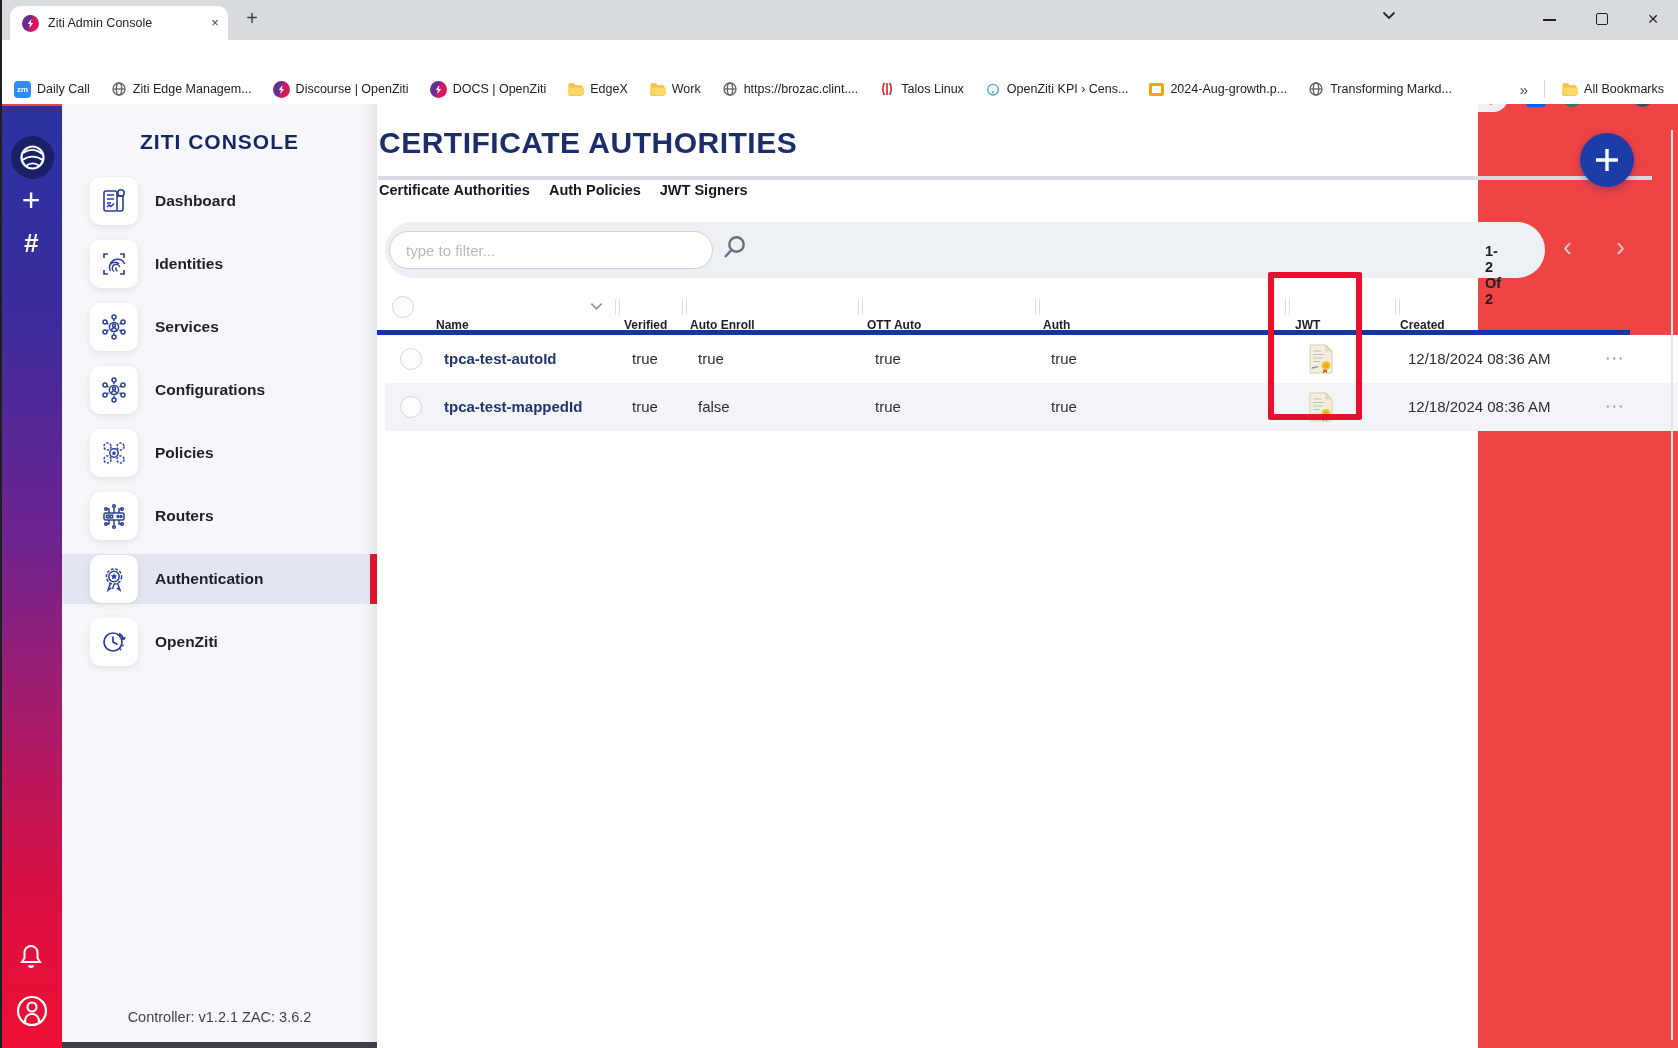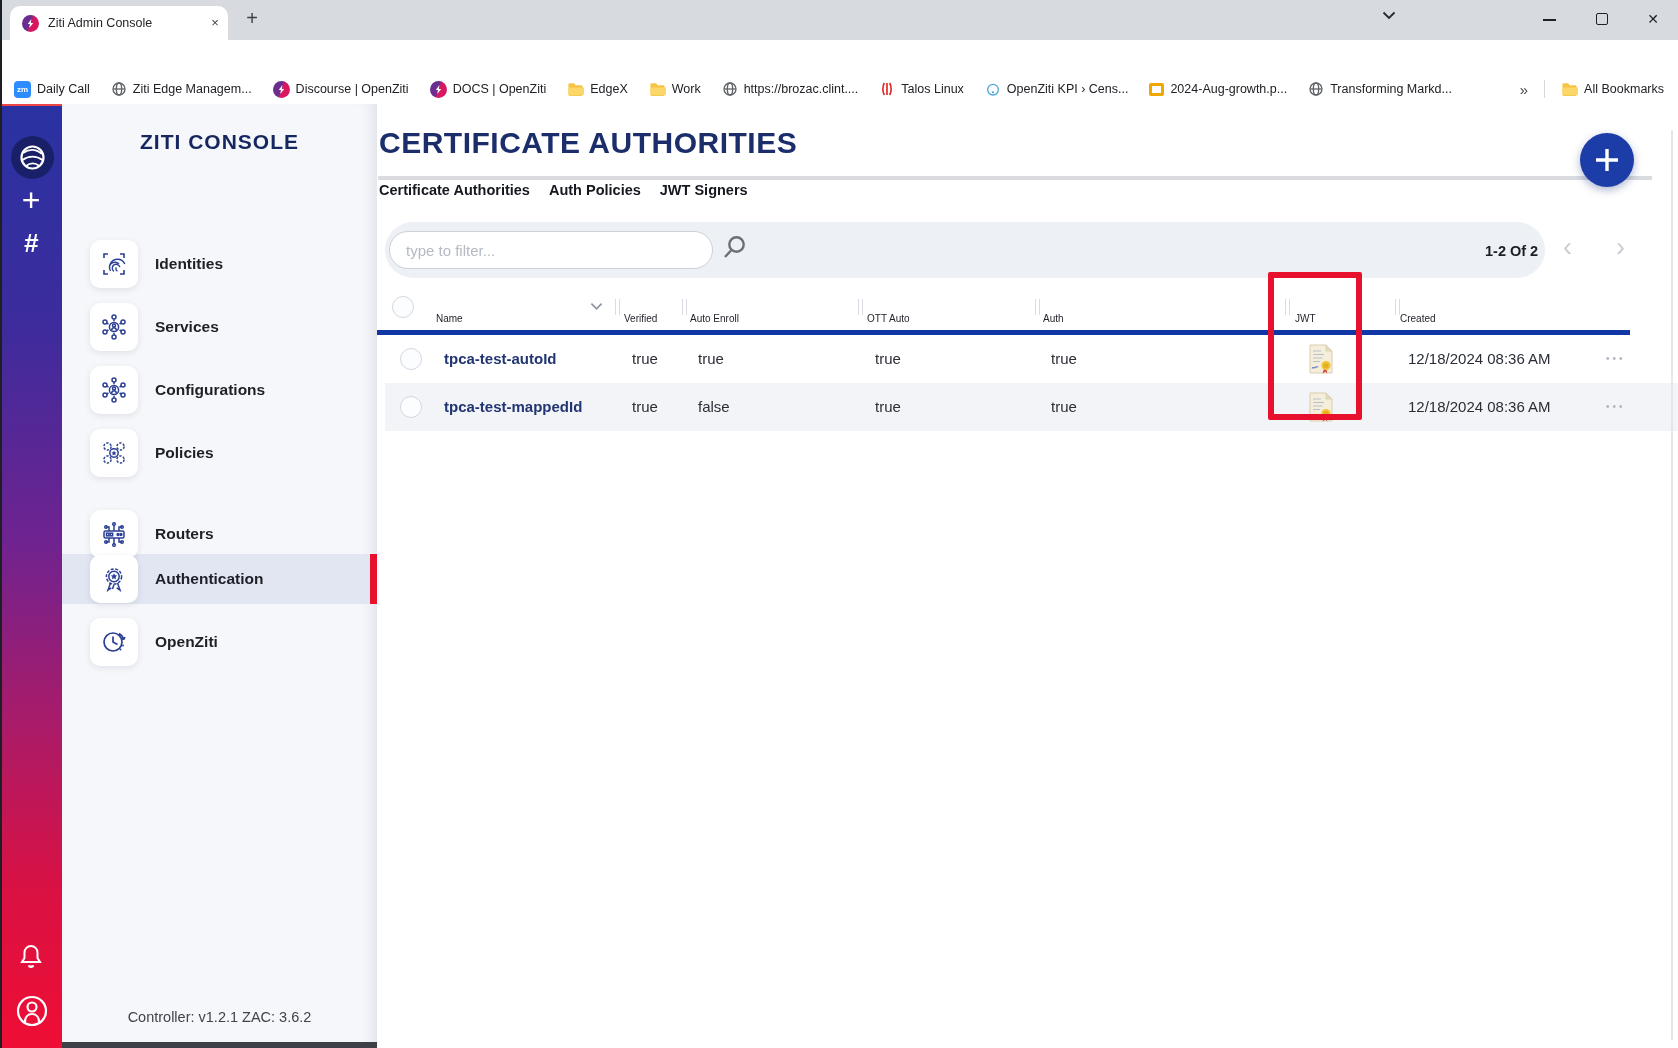--- a/index.html
+++ b/index.html
@@ -79,42 +79,42 @@
   .side-card { position:absolute; left:28px; top:1px; width:48px; height:48px; background:#fff; border-radius:10px;
     box-shadow:0 2px 6px rgba(25,35,80,.10); }
   .side-card svg { position:absolute; left:10px; top:10px; }
   .side-label { position:absolute; left:93px; top:0; height:50px; line-height:50px; font-size:15.5px; font-weight:600; color:#1d2026; }
   #sel-row { left:0; top:450px; width:315px; height:50px; background:#e2e6f2; }
   #sel-bar { left:308px; top:450px; width:7px; height:50px; background:#e8112d; }
   #sidebar-footer { left:0; top:905px; width:100%; text-align:center; font-size:14.5px; color:#3f434b; }
   #sidebar-bottom-edge { left:62px; top:1042px; width:315px; height:6px; background:#3d4046; }
 
   
-  #main { left:377px; top:104px; width:1301px; height:944px; background:#fff; }
+  #main { left:377px; top:104px; width:1101px; height:944px; background:#fff; }
   #page-title { left:2px; top:22px; font-size:30px; font-weight:700; letter-spacing:.5px; color:#1b2d6b; }
   #title-underline { left:1px; top:72px; width:1274px; height:4px; background:#d9dbe0; }
   #subtabs { left:2px; top:74px; display:flex; gap:19px; }
   .subtab { font-size:14.5px; font-weight:700; color:#15181f; padding-top:4px; }
   .subtab.inactive { font-weight:600; }
   #fab { left:1203px; top:29px; width:54px; height:54px; border-radius:50%; background:#1c3ca8;
     box-shadow:0 3px 8px rgba(20,40,120,.35); }
   #fab svg { position:absolute; left:13px; top:13px; }
 
   #filterbar { left:8px; top:118px; width:1160px; height:56px; background:#edf0f5; border-radius:28px; }
   #filter-input { left:12px; top:127px; width:324px; height:38px; border-radius:19px; border:1.5px solid #ccd1da;
     background:#fff; padding:0 16px; font-size:15px; color:#333; outline:none; font-family:inherit; }
   #filter-input::placeholder { color:#b4b9c4; }
   #search-icon { left:345px; top:130px; }
   #pagination-label { left:1108px; top:139px; font-size:14.5px; font-weight:700; color:#1c1f26; }
   .pg-chev { top:128px; font-size:27px; font-weight:400; color:#c8ccd5; }
   #pg-prev { left:1186px; }
   #pg-next { left:1239px; }
 
   #thead { left:0; top:180px; width:1301px; height:46px; }
-  .th { position:absolute; top:12px; height:46px; line-height:46px; font-size:10px; font-weight:400; color:#1c1f26; }
+  .th { position:absolute; top:18px; height:46px; line-height:46px; font-size:12px; font-weight:700; color:#1c1f26; }
   .sep { position:absolute; top:15px; width:5px; height:16px; border-left:1px solid #d9dce3; border-right:1px solid #d9dce3; }
   .cbox { position:absolute; left:15px; width:22px; height:22px; border-radius:50%; border:1.5px solid #d3d7e0; background:#fcfdfe; }
   #sort-chevron { position:absolute; left:213px; top:18px; color:#8d93a0; }
   #blue-divider { left:0; top:226px; width:1253px; height:5px; background:#1137a6; }
 
   .trow { left:8px; width:1301px; height:48px; }
   #row1 { top:231px; background:#fff; }
   #row2 { top:279px; background:#f2f4f8;text-align:right; }
   .trow .cbox { top:13px; }
   #thead .cbox { top:12px; }
@@ -510,20 +510,28 @@
       </div>
   </div>
   <div class="abs" id="window-left-edge"></div>
 
   <div class="abs" id="sidebar">
     <div class="abs" id="sidebar-title">ZITI CONSOLE</div>
 
     <div class="abs" id="sel-row"></div>
     <div class="abs" id="sel-bar"></div>
 
+    <div class="abs side-item" style="top:72px">
+      <span class="side-card">
+          <svg width="28" height="28">
+            <use href="#sym-dashboard"></use>
+          </svg>
+        </span>
+      <span class="side-label">Dashboard</span>
+    </div>
     <div class="abs side-item" style="top:135px">
       <span class="side-card">
           <svg width="28" height="28">
             <use href="#sym-fingerprint"></use>
           </svg>
         </span>
       <span class="side-label">Identities</span>
     </div>
     <div class="abs side-item" style="top:198px">
       <span class="side-card">
@@ -542,21 +550,21 @@
       <span class="side-label">Configurations</span>
     </div>
     <div class="abs side-item" style="top:324px">
       <span class="side-card">
           <svg width="28" height="28">
             <use href="#sym-gears"></use>
           </svg>
         </span>
       <span class="side-label">Policies</span>
     </div>
-    <div class="abs side-item" style="top:405px">
+    <div class="abs side-item" style="top:387px">
       <span class="side-card">
           <svg width="28" height="28">
             <use href="#sym-router"></use>
           </svg>
         </span>
       <span class="side-label">Routers</span>
     </div>
     <div class="abs side-item" style="top:450px">
       <span class="side-card">
           <svg width="28" height="28">

